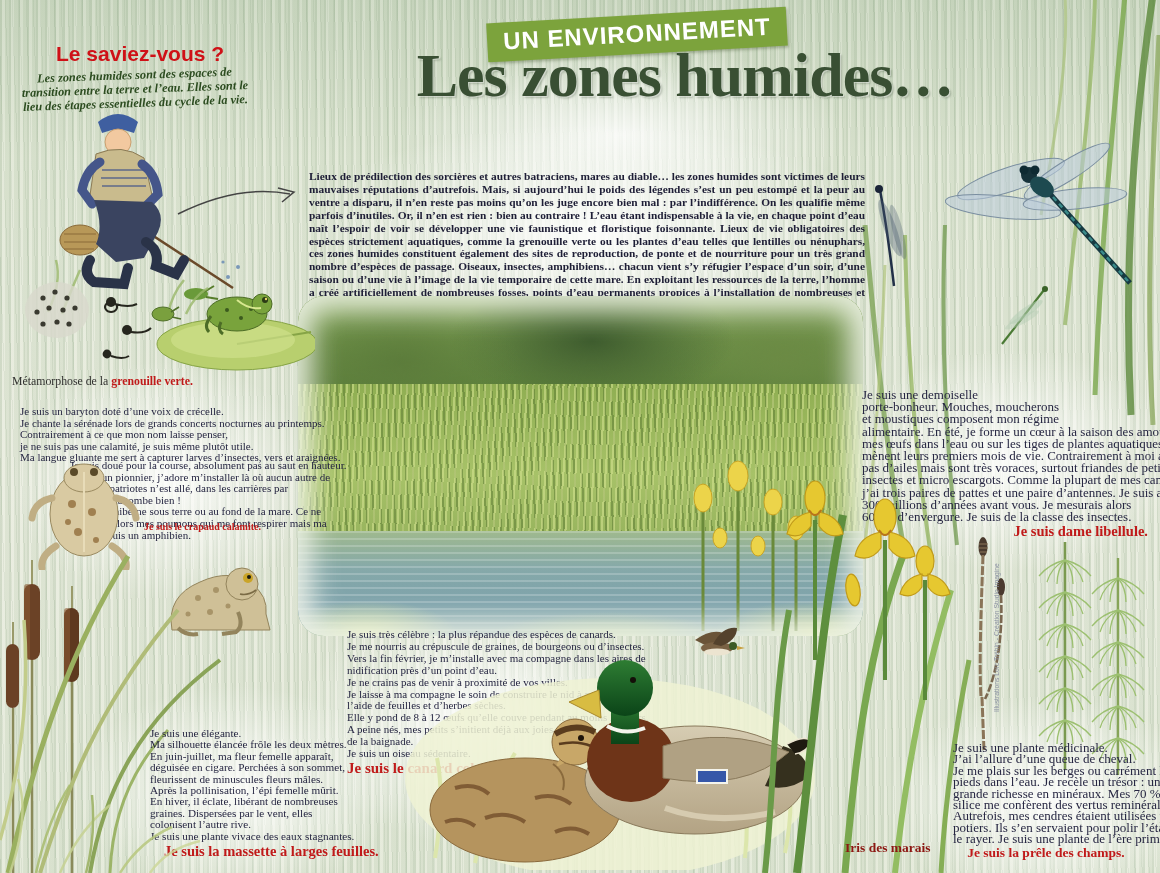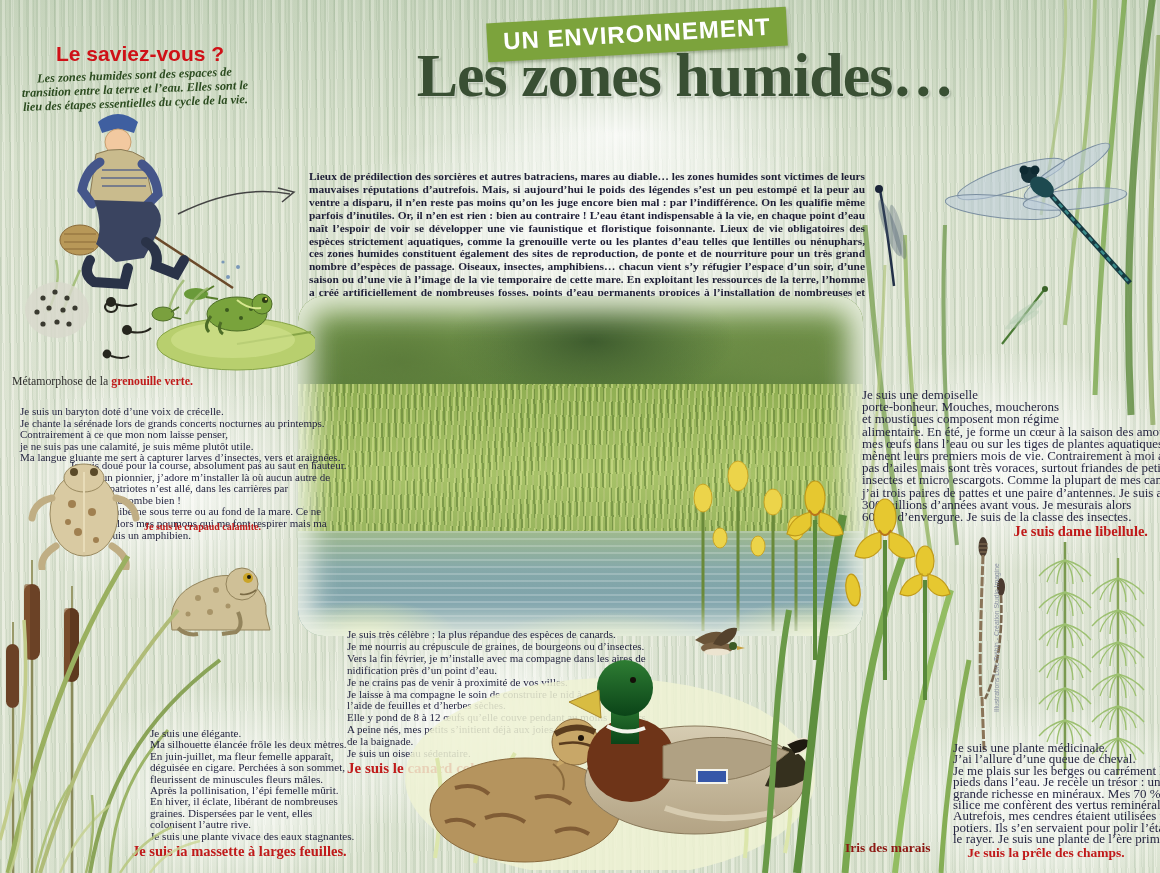--- a/index.html
+++ b/index.html
@@ -58,21 +58,21 @@
   .cap-meta .sp{color:#c01a1a;font-weight:bold;}
   .toad1{left:20px;top:406px;}
   .toad2{left:70px;top:460px;}
   .sig{font-weight:bold;color:#c01a1a;font-size:14px;}
   .sig-toad{left:95px;top:521px;width:215px;text-align:center;font-size:10px;}
   .duckt{left:347px;top:629px;line-height:11.9px;}
   .sig-duck{left:347px;top:760px;font-size:15px;}
   .libt{left:862px;top:389px;width:296px;text-align:left;font-size:13px;line-height:12.2px;}
   .sig-lib{left:862px;top:523px;width:286px;text-align:right;font-size:14.5px;}
   .masst{left:150px;top:728px;line-height:11.4px;font-size:11.2px;}
-  .sig-mass{left:132px;top:843px;font-size:14.5px;}
+  .sig-mass{left:164px;top:843px;font-size:14.5px;}
   .prelet{left:945px;top:742px;width:215px;text-align:left;font-size:13px;line-height:11.4px;margin-left:8px;}
   .sig-prele{left:945px;top:845px;width:202px;text-align:center;font-size:13.5px;}
   .cap-iris{left:845px;top:840px;font-weight:bold;font-size:13.5px;color:#8c1712;}
   .credit{left:993px;top:712px;transform:rotate(-90deg);transform-origin:left top;
     font-family:"Liberation Sans","DejaVu Sans",sans-serif;font-size:6.8px;color:#8a90a2;white-space:nowrap;}
 </style>
 </head>
 <body>
 
 <div class="poster">

